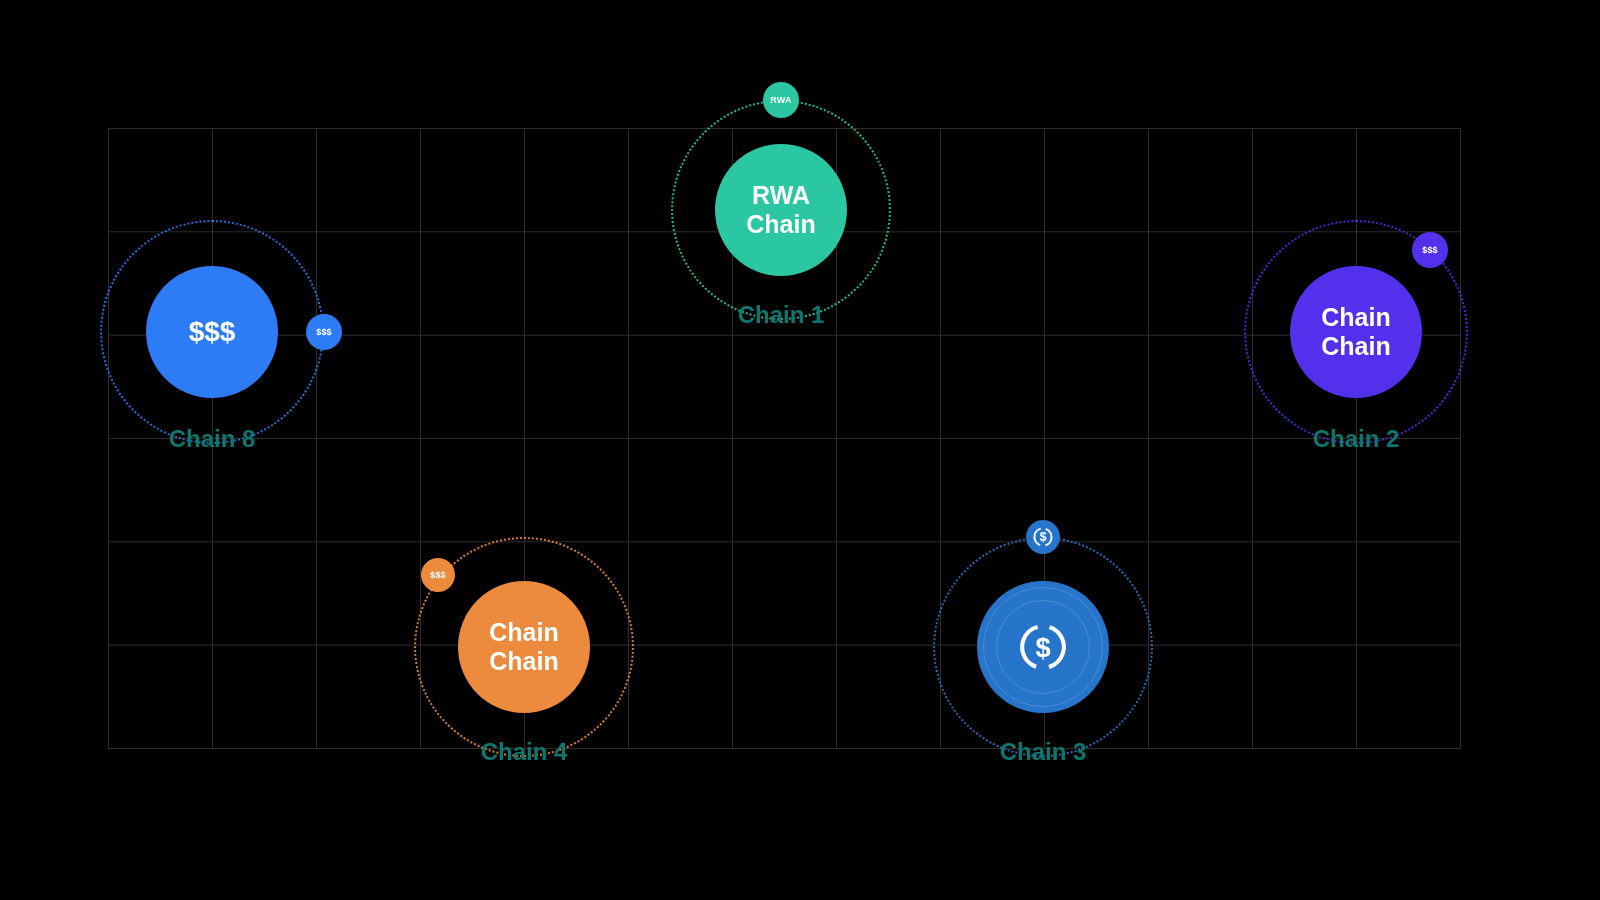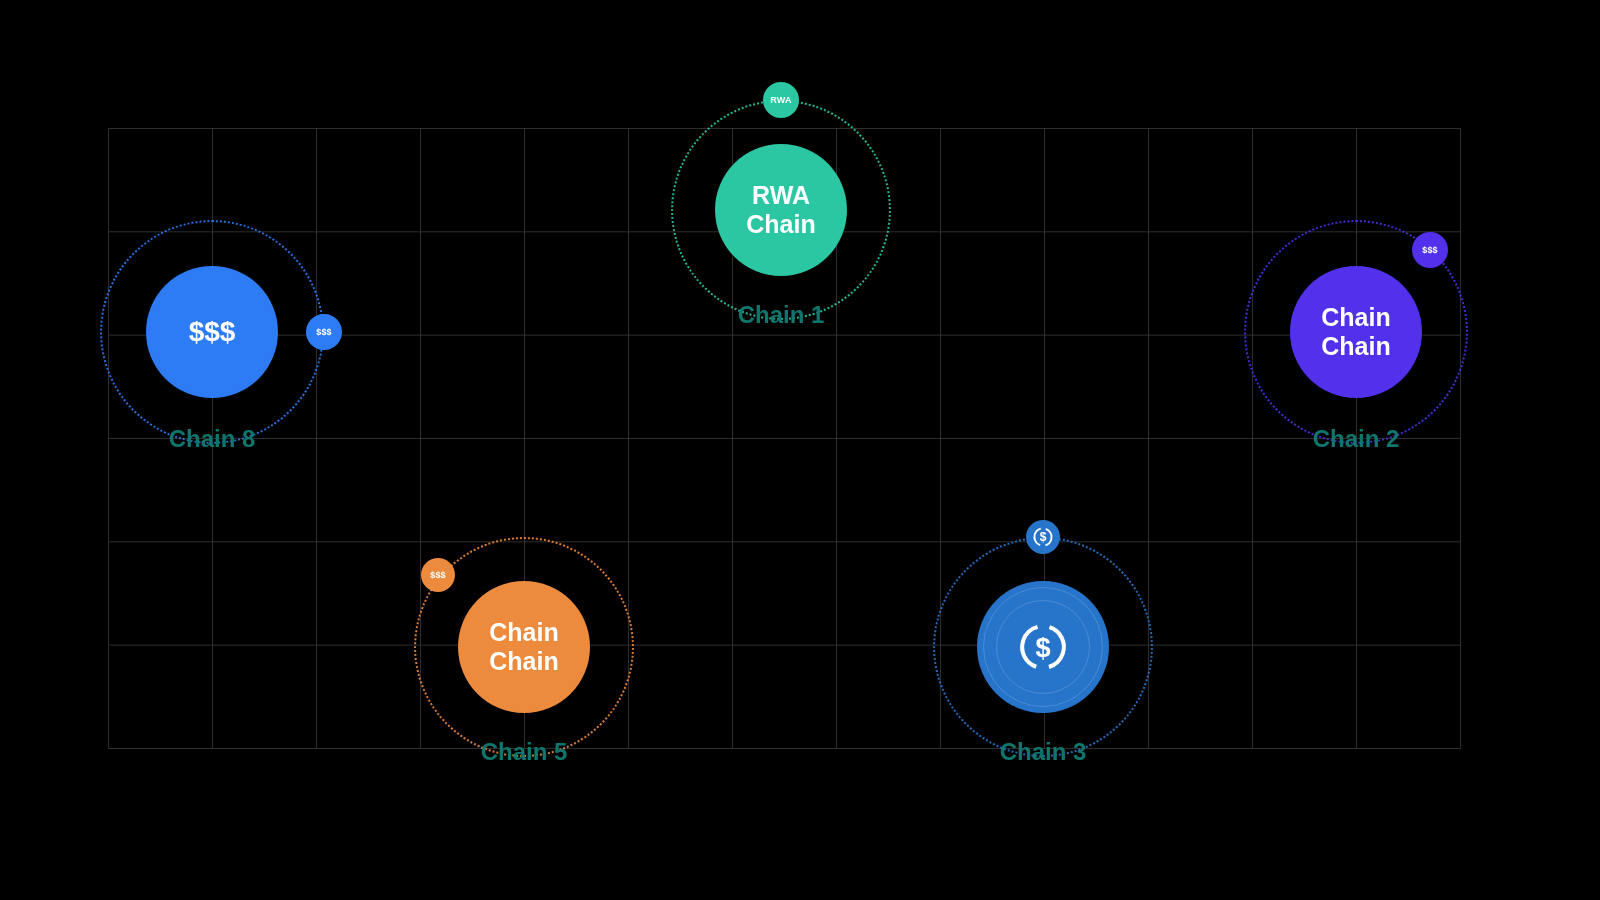--- a/index.html
+++ b/index.html
@@ -144,21 +144,21 @@
 
   <div class="node" id="node3">
     <div class="orbit"></div>
     <div class="bubble">
       <span class="label-line">Chain</span>
       <span class="label-line">Chain</span>
     </div>
     <div class="satellite">
       <span>$$$</span>
     </div>
-    <div class="caption">Chain 5</div>
+    <div class="caption">Chain 4</div>
   </div>
 
   <div class="node" id="node4">
     <div class="orbit"></div>
     <div class="bubble">
       <div class="ring r2"></div>
       <div class="ring r1"></div>
       <svg class="usdc-glyph" viewBox="0 0 64 64" width="58" height="58">
         <circle cx="32" cy="32" r="23" fill="none" stroke="#ffffff" stroke-width="4.5" stroke-dasharray="58 14.25" transform="rotate(-72 32 32)"></circle>
         <text x="32" y="42.5" text-anchor="middle" font-size="30" font-weight="bold" fill="#ffffff" font-family="Liberation Sans, sans-serif">$</text>

